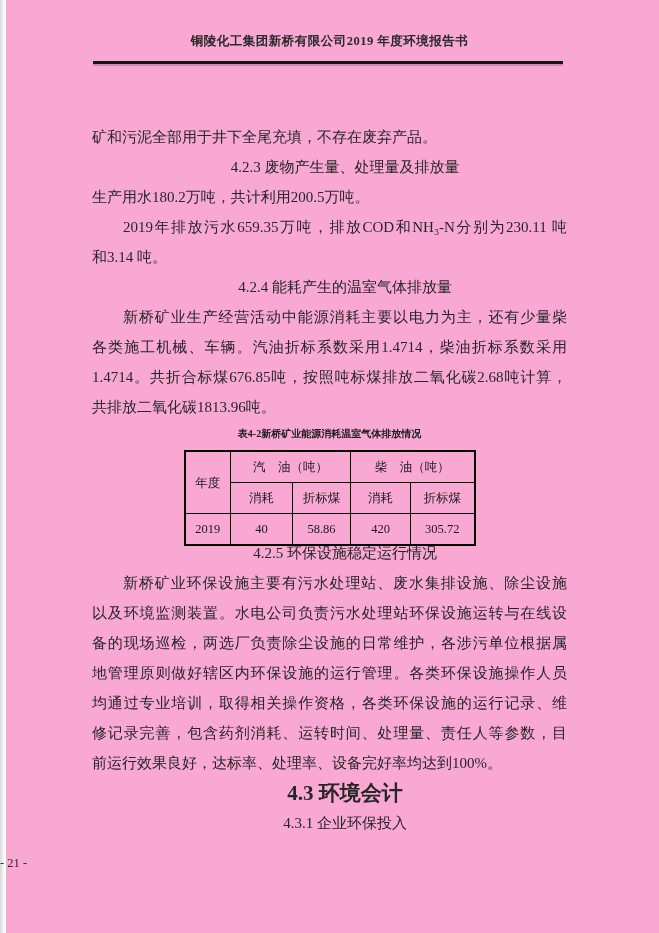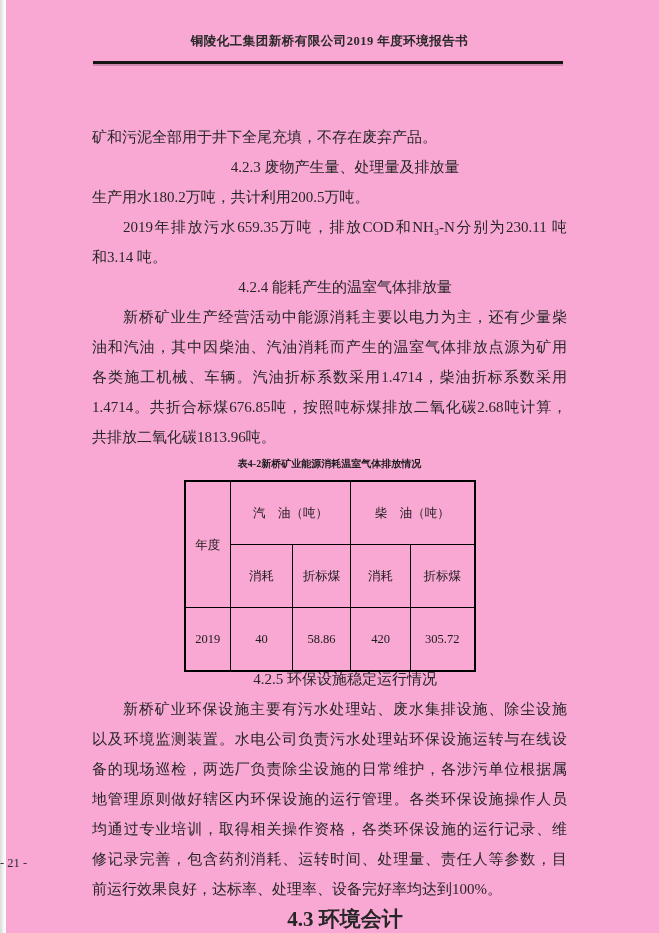--- a/index.html
+++ b/index.html
@@ -75,21 +75,21 @@
     table-layout: fixed;
     font-size: 12.5px;
     color: #1a1a1a;
     border: 2px solid #000;
   }
   table.data-table th, table.data-table td {
     border: 1px solid #000;
     text-align: center;
     vertical-align: middle;
     height: 20px;
-    padding: 16px 2px;
+    padding: 0 2px;
     font-weight: normal;
     overflow: hidden;
   }
   .page-number {
     position: absolute;
     top: 856px;
     left: 0;
     width: 100%;
     font-size: 12.5px;
     color: #2a2a2a;
@@ -104,21 +104,20 @@
   <div class="header-rule"></div>
 
   <div class="content">
     <div class="ln">矿和污泥全部用于井下全尾充填，不存在废弃产品。</div>
     <div class="ln ind">4.2.3 废物产生量、处理量及排放量</div>
     <div class="ln">生产用水180.2万吨，共计利用200.5万吨。</div>
     <div class="ln ind just">2019年排放污水659.35万吨，排放COD和NH₃-N分别为230.11 吨</div>
     <div class="ln">和3.14 吨。</div>
     <div class="ln ind">4.2.4 能耗产生的温室气体排放量</div>
     <div class="ln ind just">新桥矿业生产经营活动中能源消耗主要以电力为主，还有少量柴</div>
-    <div class="ln just">油和汽油，其中因柴油、汽油消耗而产生的温室气体排放点源为矿用</div>
     <div class="ln just">各类施工机械、车辆。汽油折标系数采用1.4714，柴油折标系数采用</div>
     <div class="ln just">1.4714。共折合标煤676.85吨，按照吨标煤排放二氧化碳2.68吨计算，</div>
     <div class="ln">共排放二氧化碳1813.96吨。</div>
 
     <div class="tbl-title">表4-2新桥矿业能源消耗温室气体排放情况</div>
 
     <div class="tbl-wrap">
       <table class="data-table">
         <colgroup>
           <col style="width:46px">

